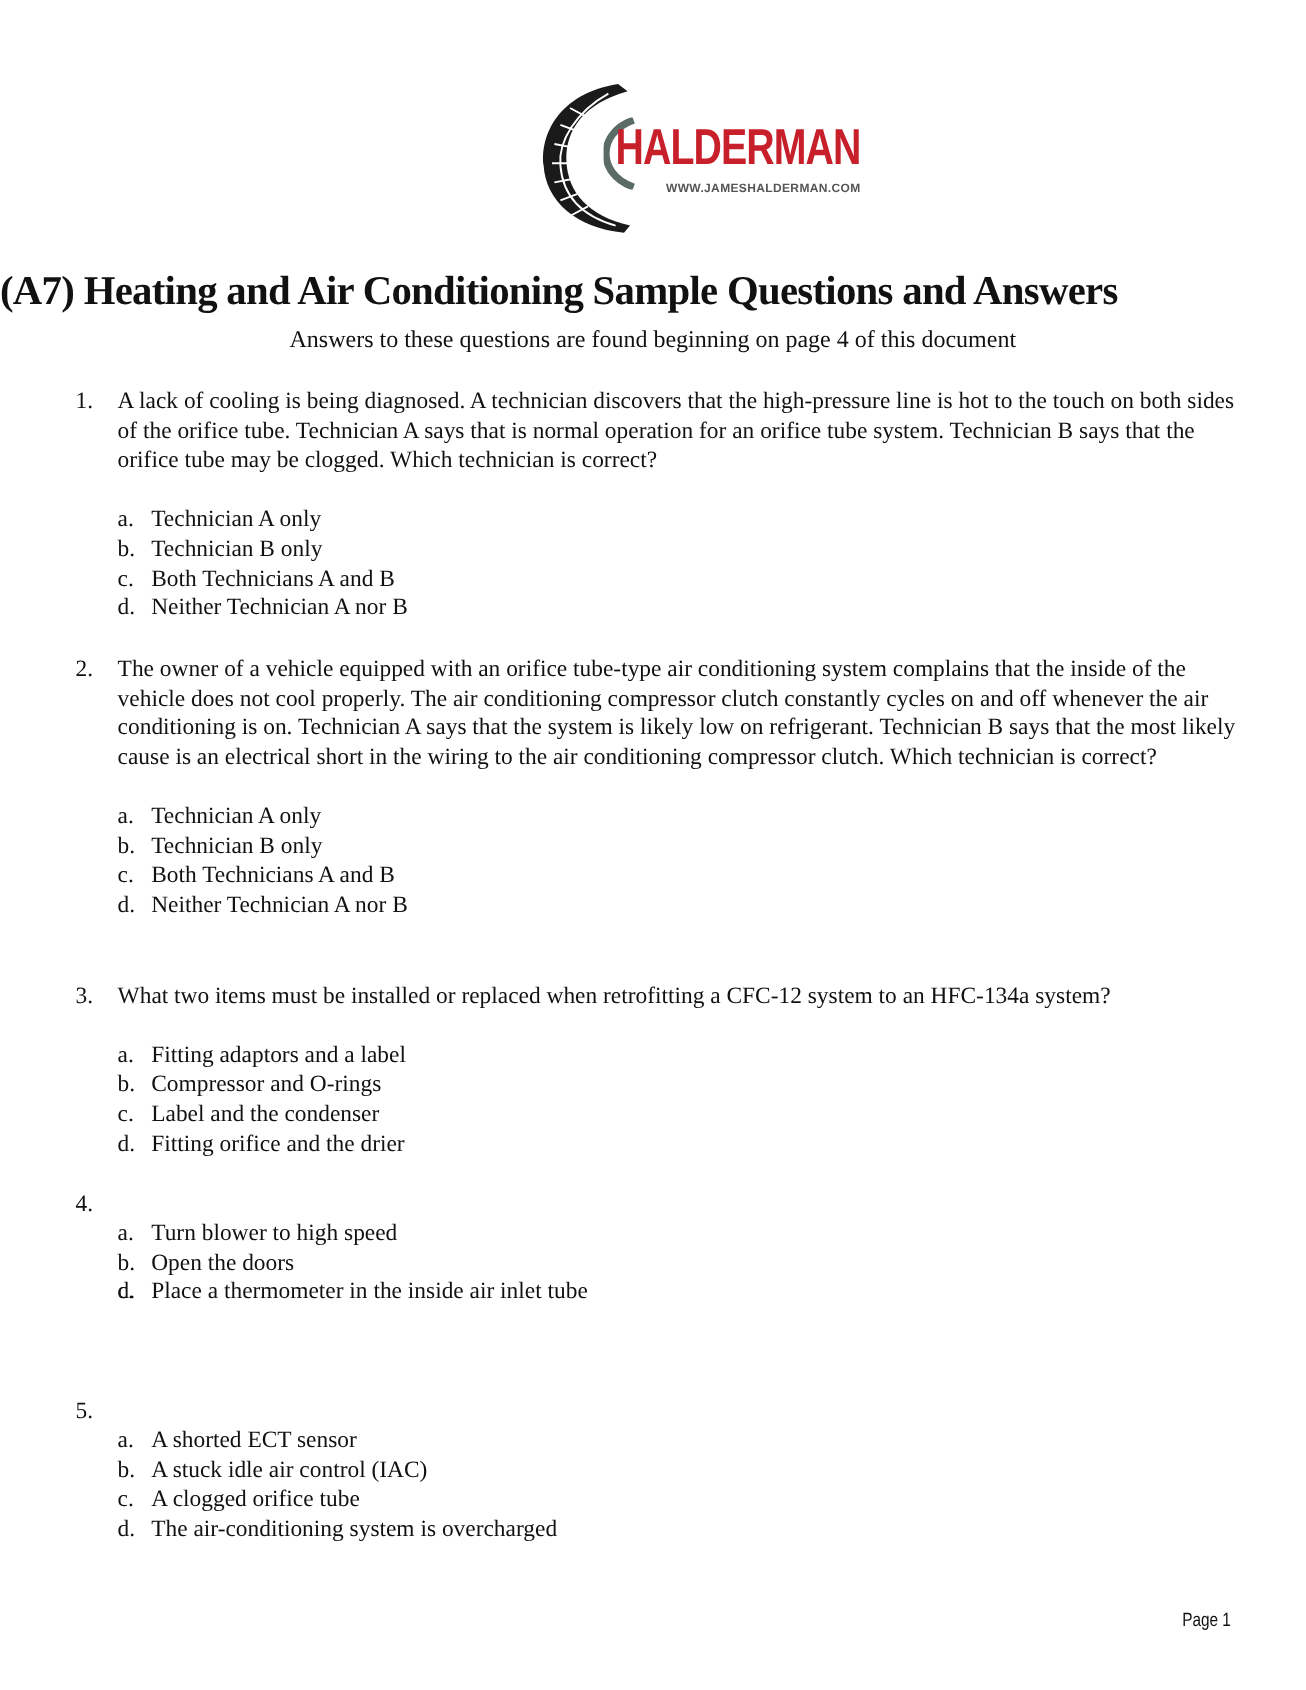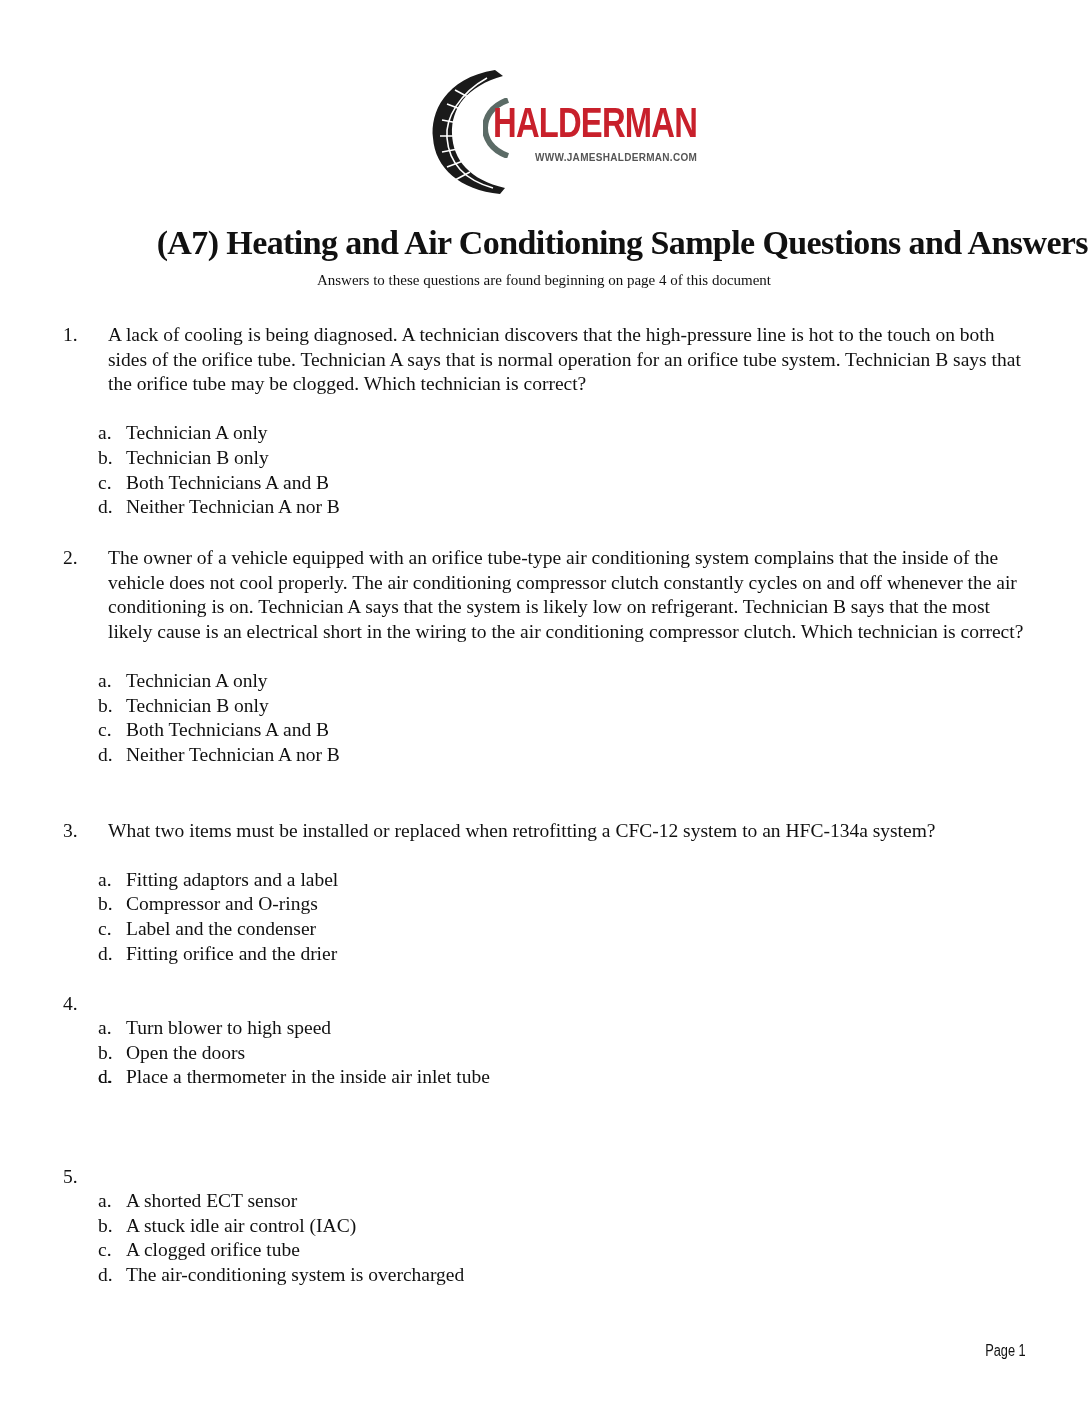--- a/index.html
+++ b/index.html
@@ -1,29 +1,29 @@
 <!DOCTYPE html>
 <html><head>
 <meta charset="utf-8">
 <style>
   html, body { margin: 0; padding: 0; background: #ffffff; }
   body { width: 1088px; height: 1408px; position: relative; overflow: hidden;
          font-family: "Liberation Serif", "DejaVu Serif", serif; color: #111; }
-  .logo { position: absolute; left: 425px; top: 68px; width: 250px; height: 130px; }
+  .logo { position: absolute; left: 445px; top: 68px; width: 250px; height: 130px; }
   .logo-text { position: absolute; left: 68px; top: 34px; font-family: "Liberation Sans", sans-serif;
                font-weight: bold; font-size: 42px; color: #c8202b; letter-spacing: -1px;
                transform: scaleX(0.78); transform-origin: left top; line-height: 1; }
   .logo-url { position: absolute; left: 110px; top: 84px; font-family: "Liberation Sans", sans-serif;
               font-weight: bold; font-size: 10px; color: #555; letter-spacing: 0.3px; }
-  .title { position: absolute; left: 0; width: 1088px; top: 224px; text-align: right;
+  .title { position: absolute; left: 0; width: 1088px; top: 224px; text-align: left;
            font-weight: bold; font-size: 34px; letter-spacing: -0.6px; }
-  .subtitle { position: absolute; left: 0; width: 1088px; top: 272px; text-align: center; font-size: 15px; }
+  .subtitle { position: absolute; left: 0; width: 1088px; top: 272px; text-align: center; font-size: 20px; }
   .q { position: absolute; left: 63px; width: 975px; font-size: 19.5px; line-height: 24.7px; }
   .q .num { position: absolute; left: 0; top: 0; }
-  .q .stem { margin-left: 45px; }
+  .q .stem { margin-left: 35px; }
   .q ol { list-style: none; margin: 24px 0 0 35px; padding: 0; }
   .q li { position: relative; padding-left: 28px; }
   .q li .ltr { position: absolute; left: 0; }
   .page-num { position: absolute; right: 62px; top: 1342px; font-family: "Liberation Sans", sans-serif;
               font-size: 16px; transform: scaleX(0.8); transform-origin: right top; }
 </style>
 </head>
 <body>
 
 <div class="logo">

